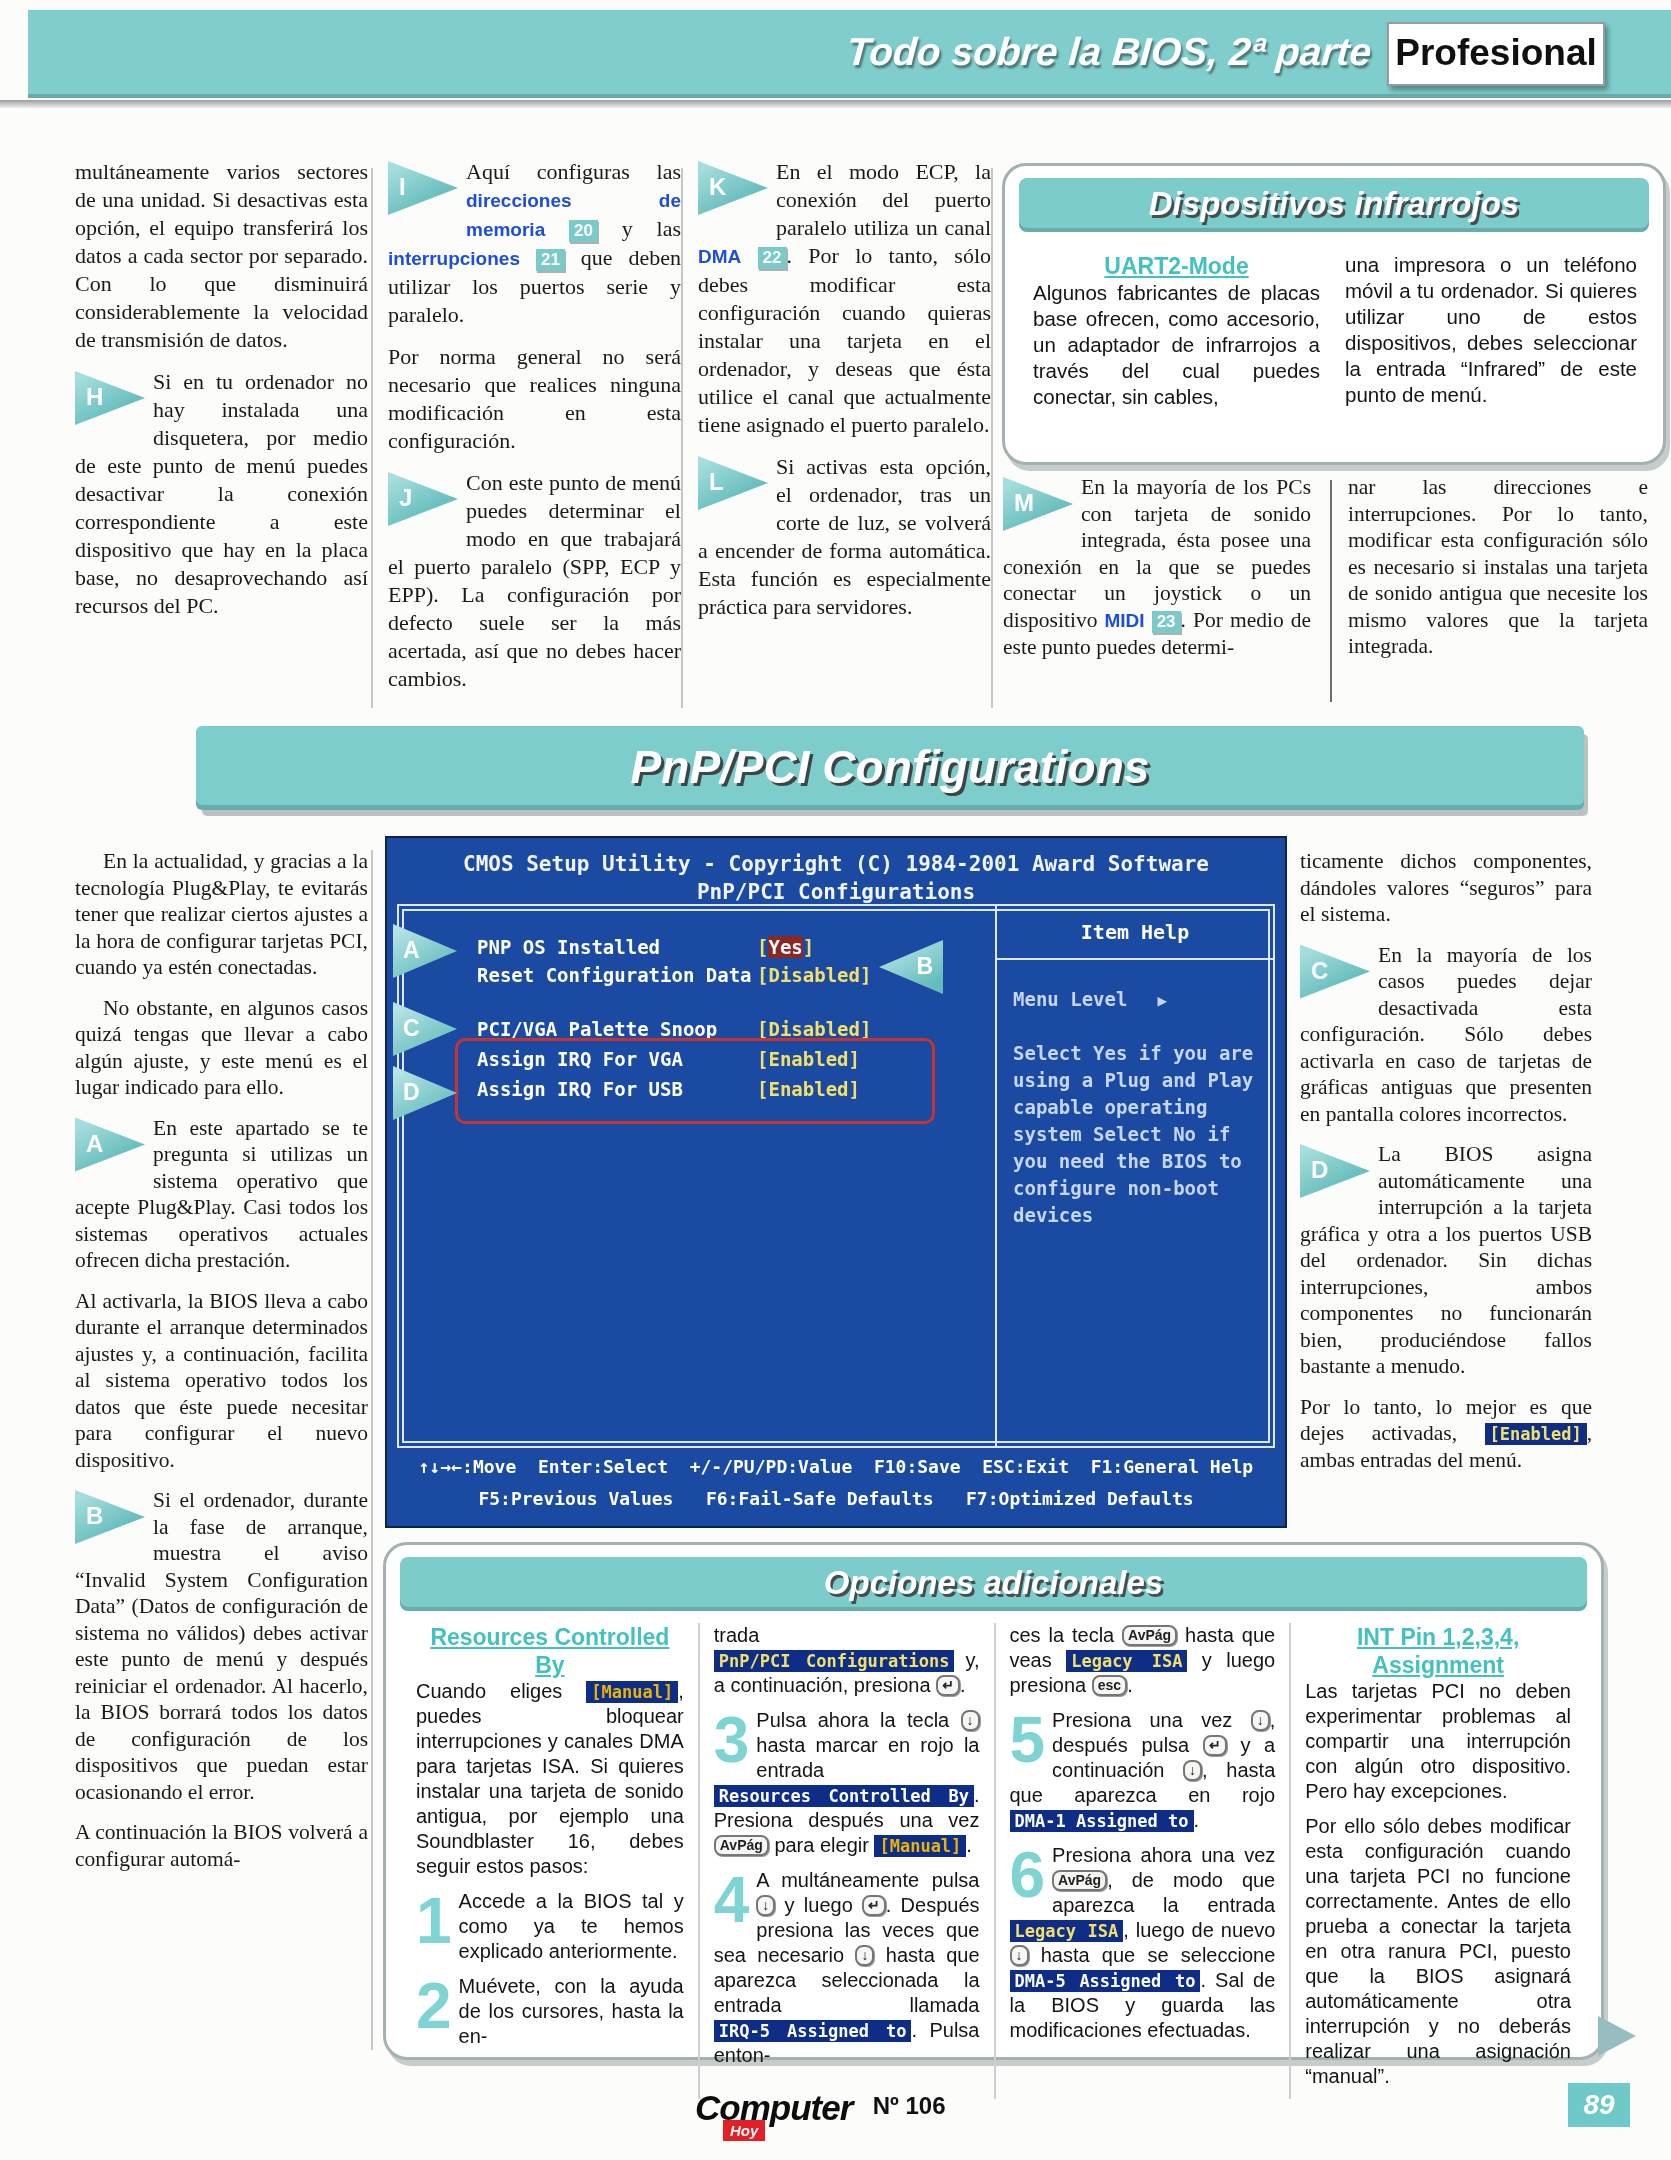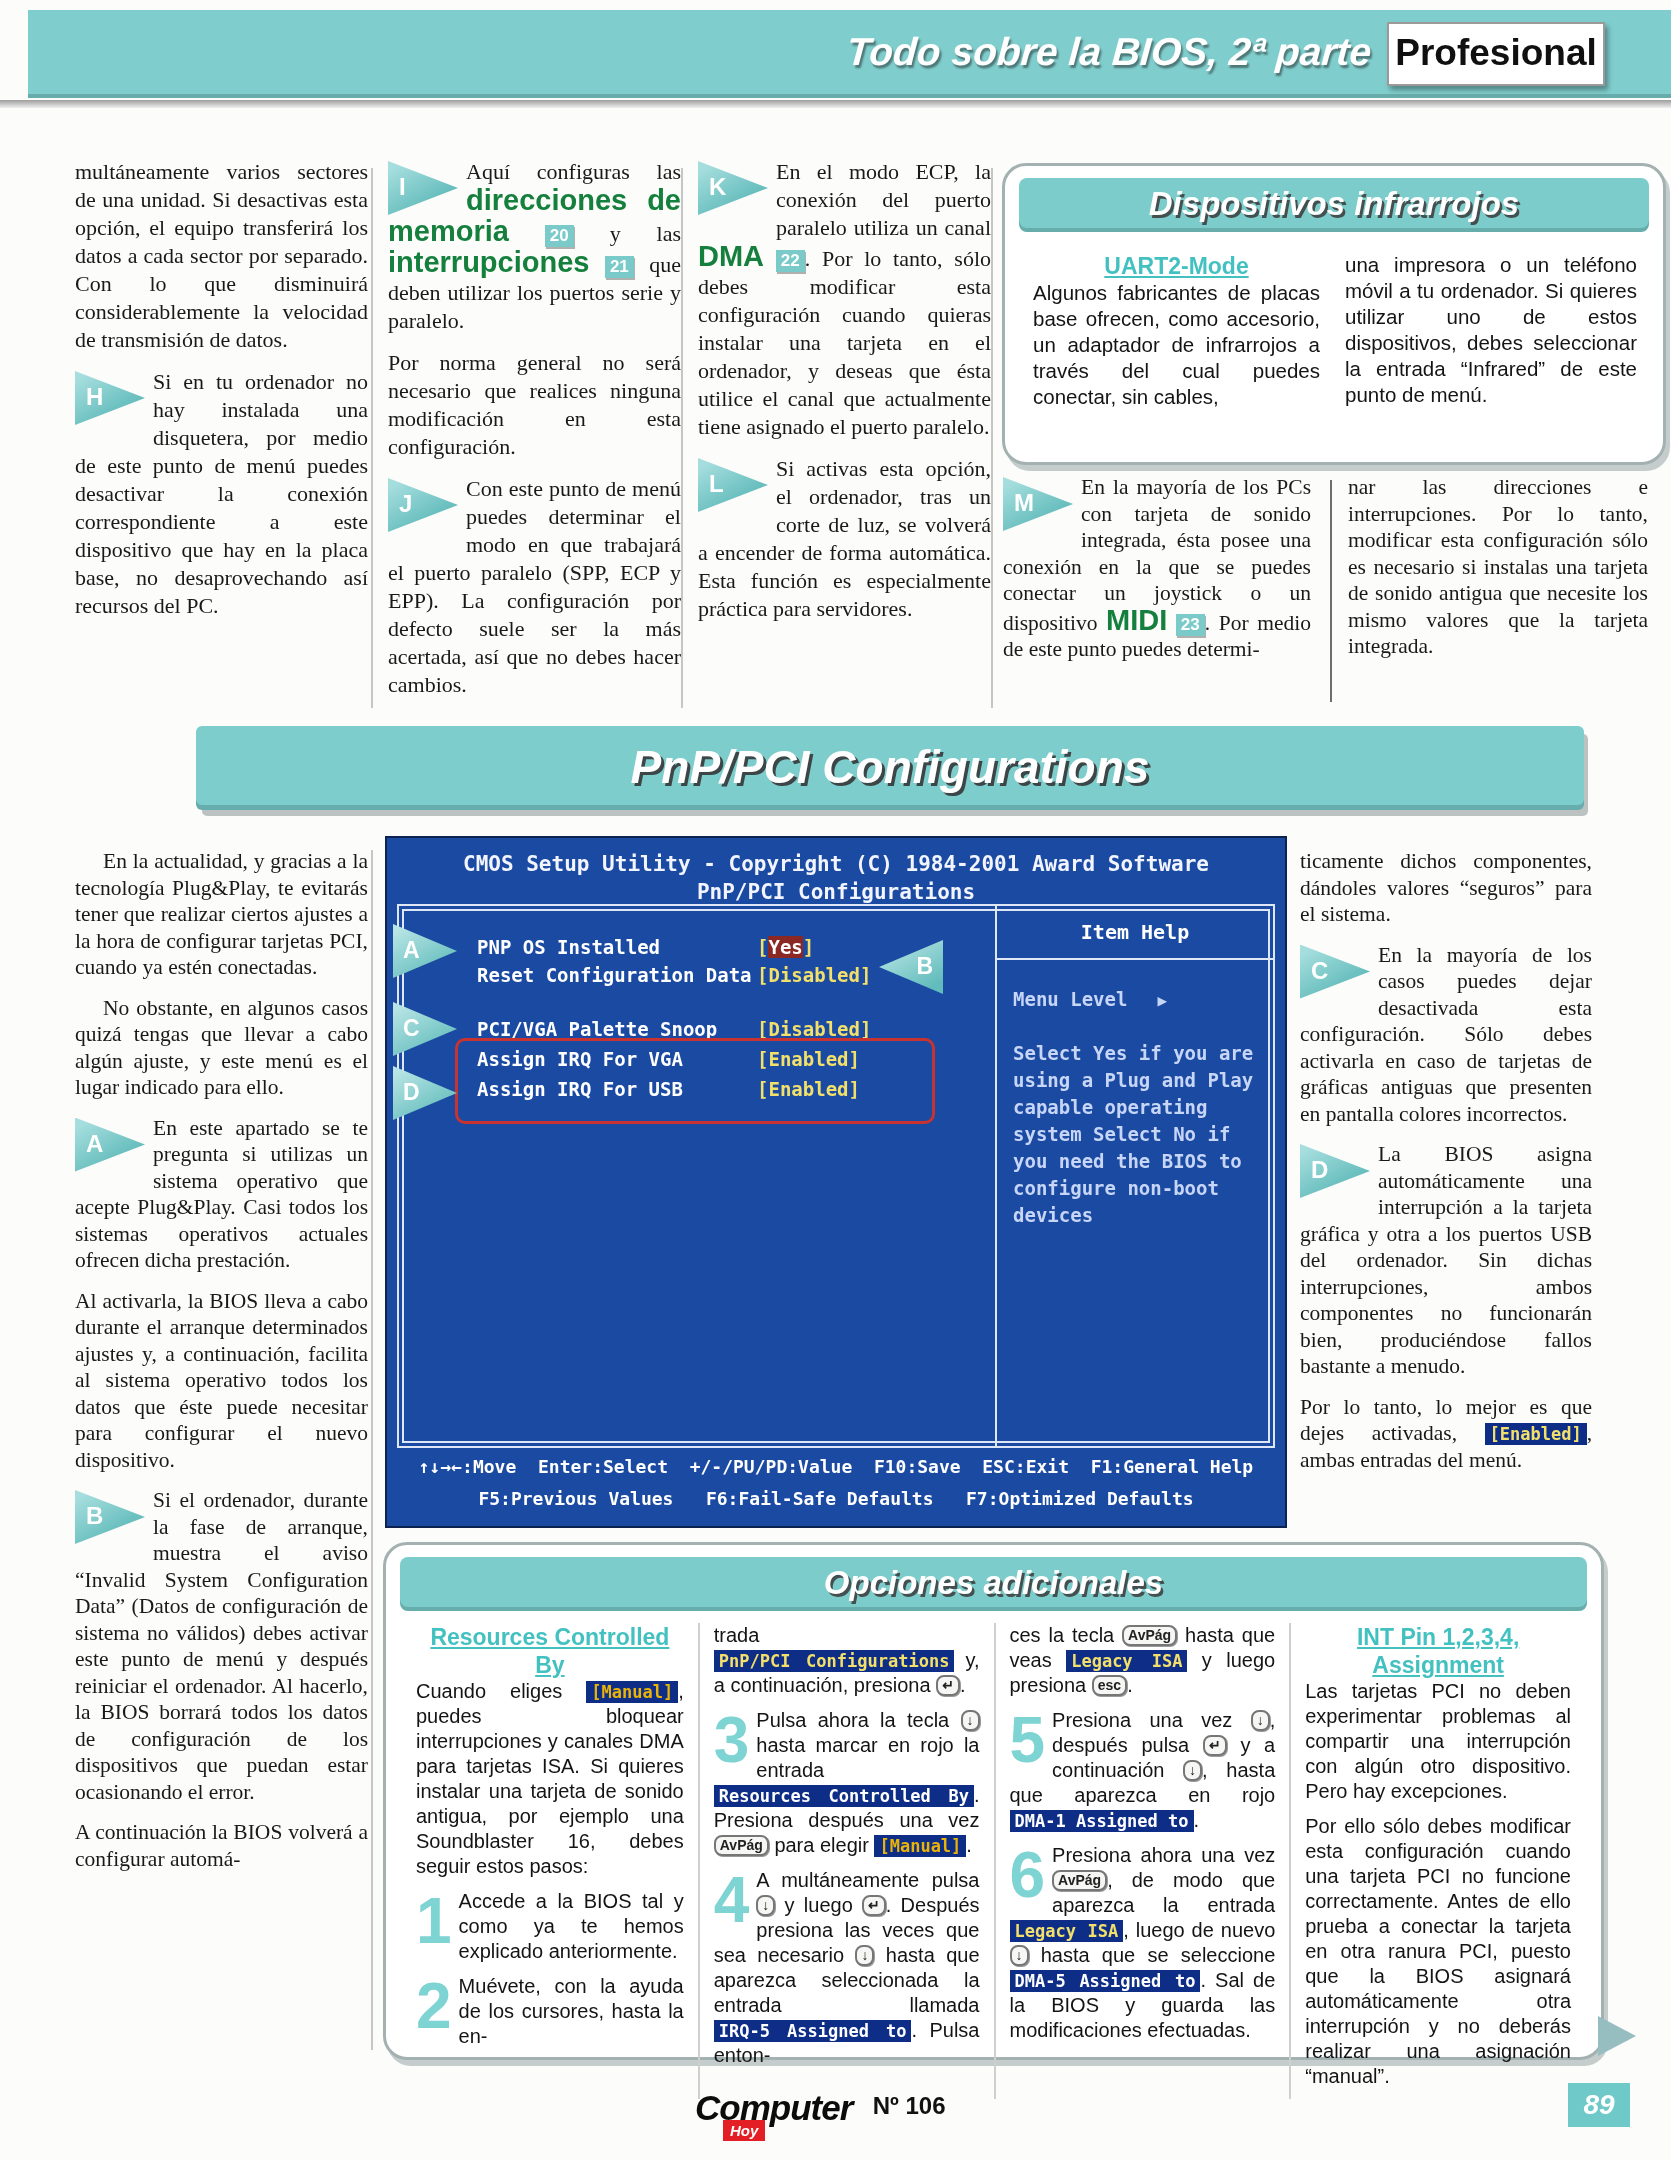--- a/index.html
+++ b/index.html
@@ -32,21 +32,21 @@
   .tri{float:left;width:70px;height:54px;margin:3px 8px 2px 0;position:relative;
        clip-path:polygon(0 0,100% 50%,0 100%);
        background:linear-gradient(150deg,#a6dede 10%,#57b5b5 85%);}
   .tri b{position:absolute;left:11px;top:50%;transform:translateY(-52%);color:#fff;
        font:700 24px "Liberation Sans",sans-serif;}
 
   
   .nbadge{display:inline-block;background:#7acaca;color:#fff;
        font:700 17px/22px "Liberation Sans",sans-serif;padding:0 5px;
        box-shadow:1px 2px 0 rgba(0,0,0,.3);}
-  .red-em{color:#15803d;font-family:"Liberation Sans",sans-serif;font-weight:700;font-size:29px;}
+  .red-em{color:#1d4ed8;font-family:"Liberation Sans",sans-serif;font-weight:700;font-size:19px;}
 
   
   .rbox{position:absolute;background:#fff;border:3px solid #a3b1b1;border-radius:24px;
         box-shadow:4px 6px 0 #c5cccc;}
   .tband{position:absolute;left:14px;right:14px;top:12px;height:54px;background:#7bcccb;
         border-radius:8px;box-shadow:inset 0 -4px 0 rgba(40,80,80,.25);
         text-align:center;}
   .tband span{font-family:"Liberation Sans",sans-serif;font-style:italic;font-weight:900;
         font-size:33px;line-height:52px;color:#fff;text-shadow:2.5px 2.5px 0 #454f4f;}
   .sans-text{font-family:"Liberation Sans",sans-serif;font-size:20.5px;line-height:26px;

